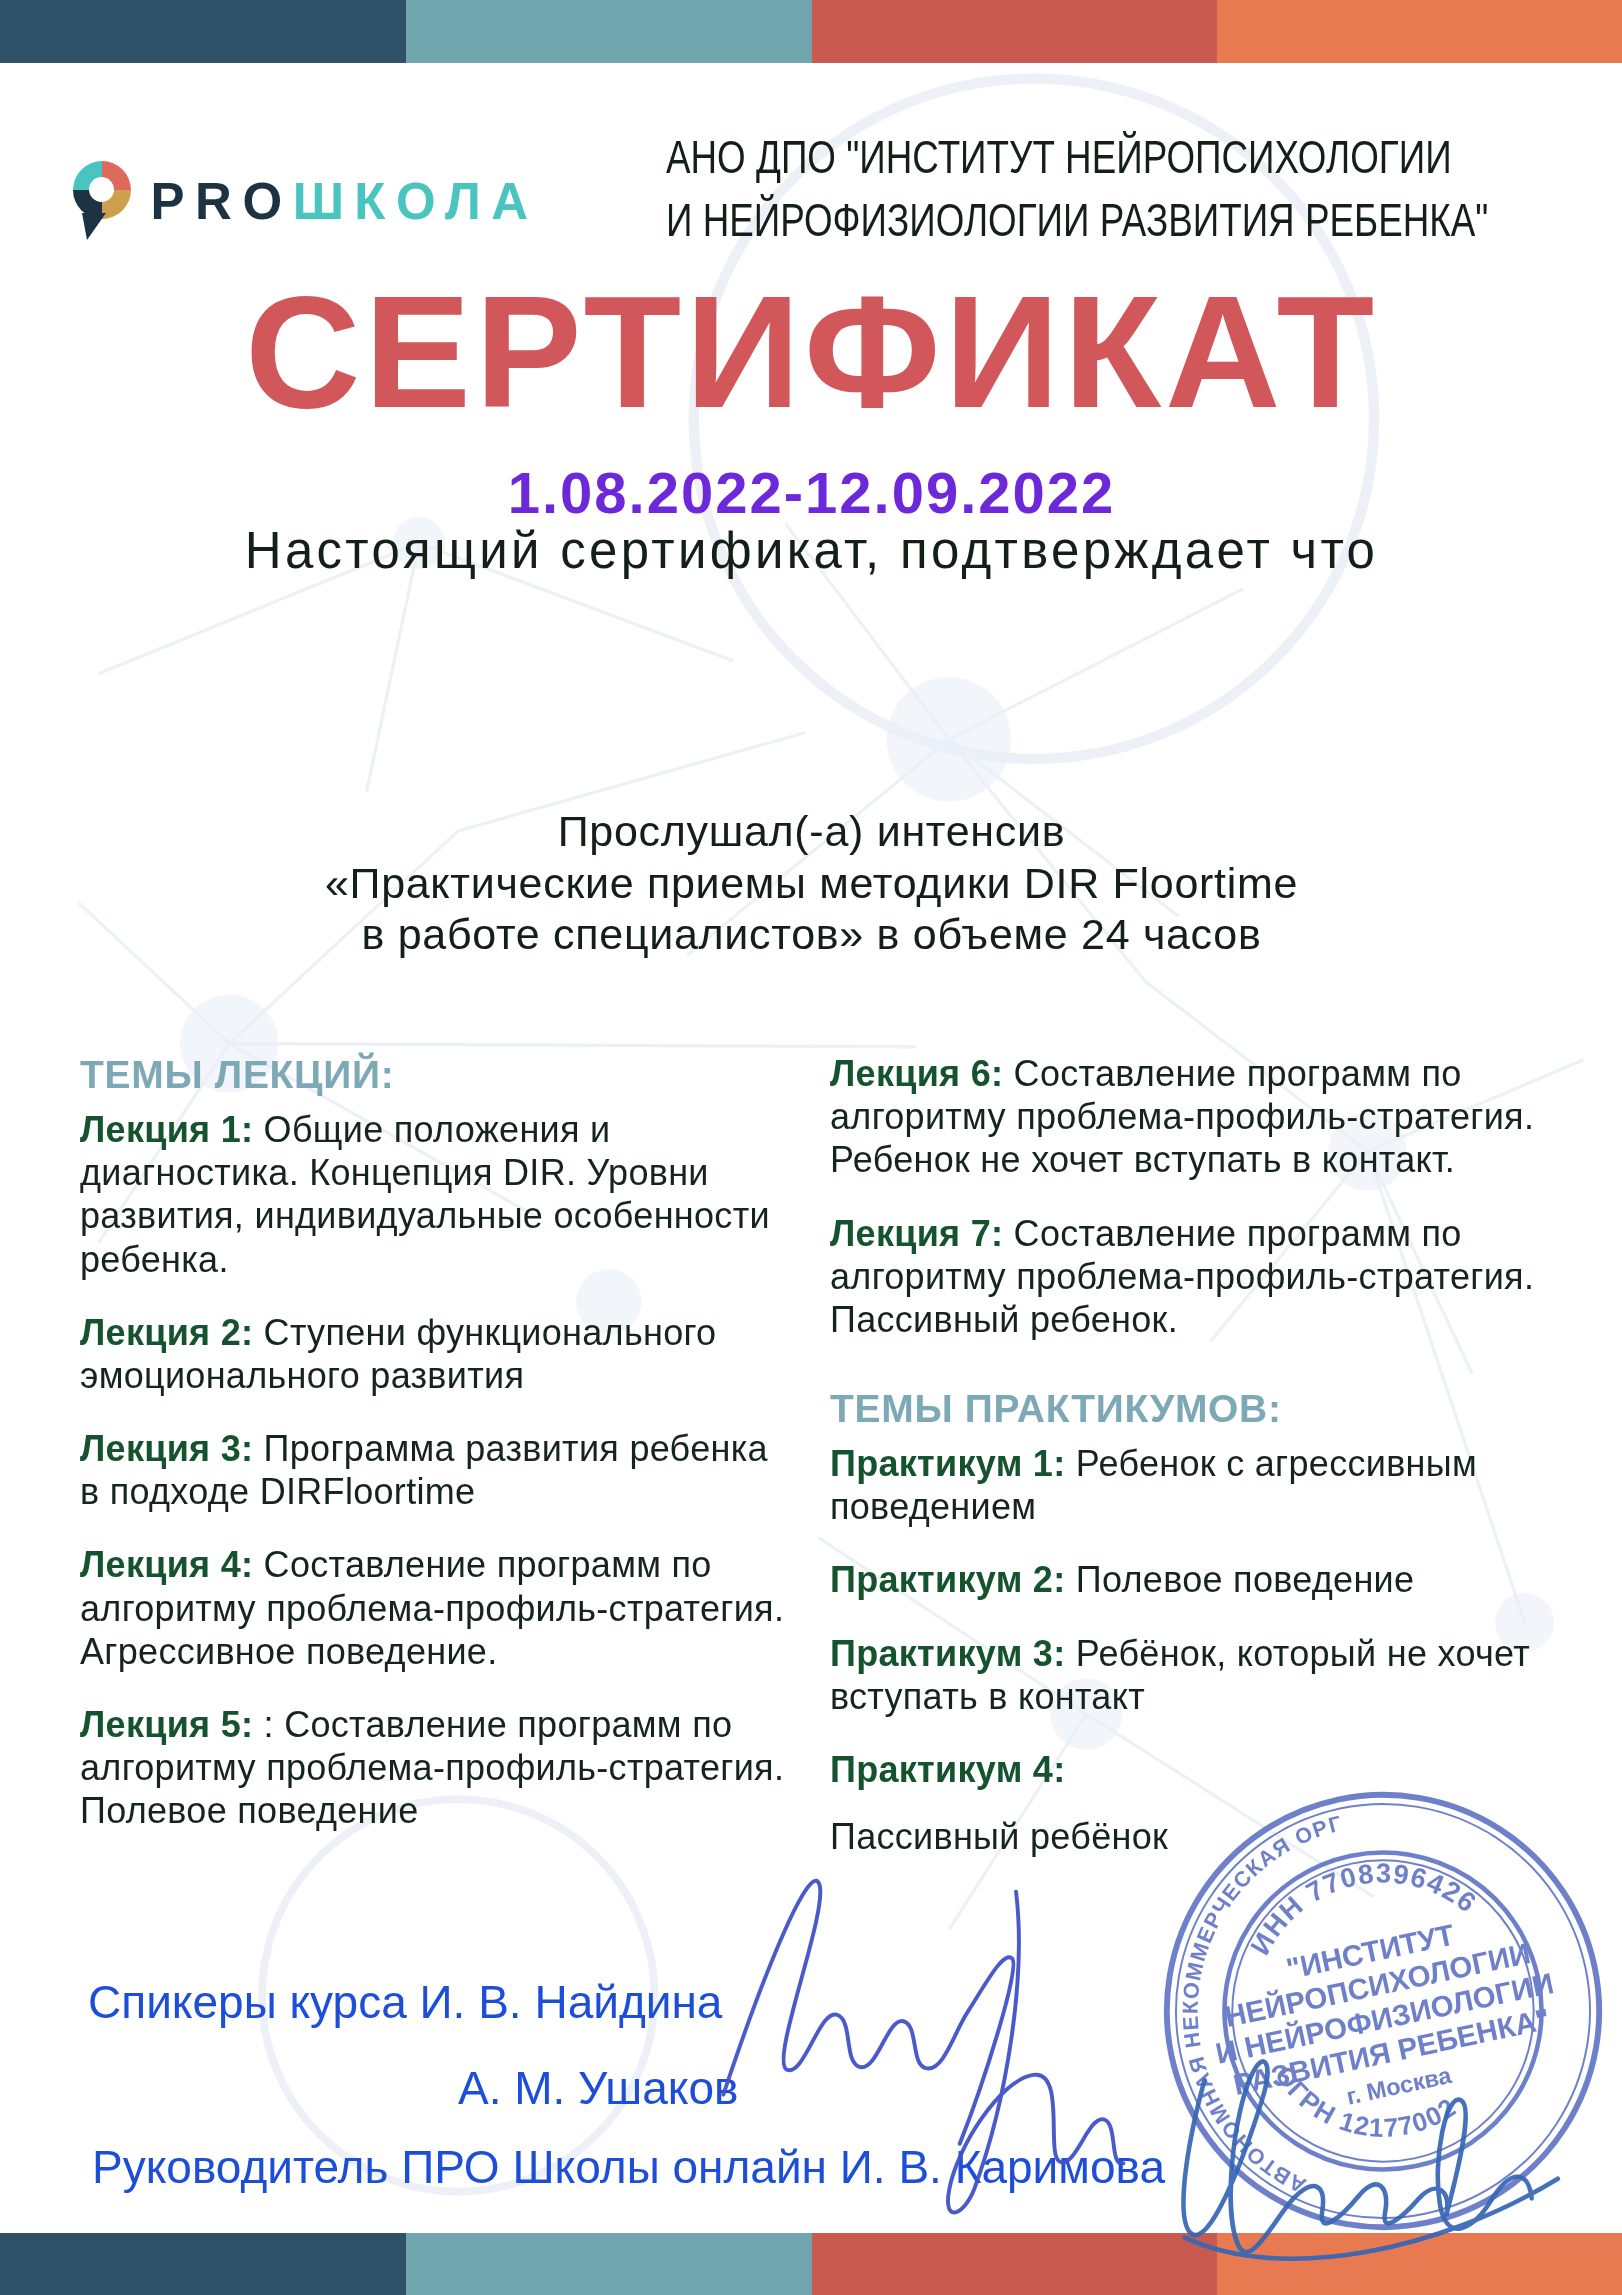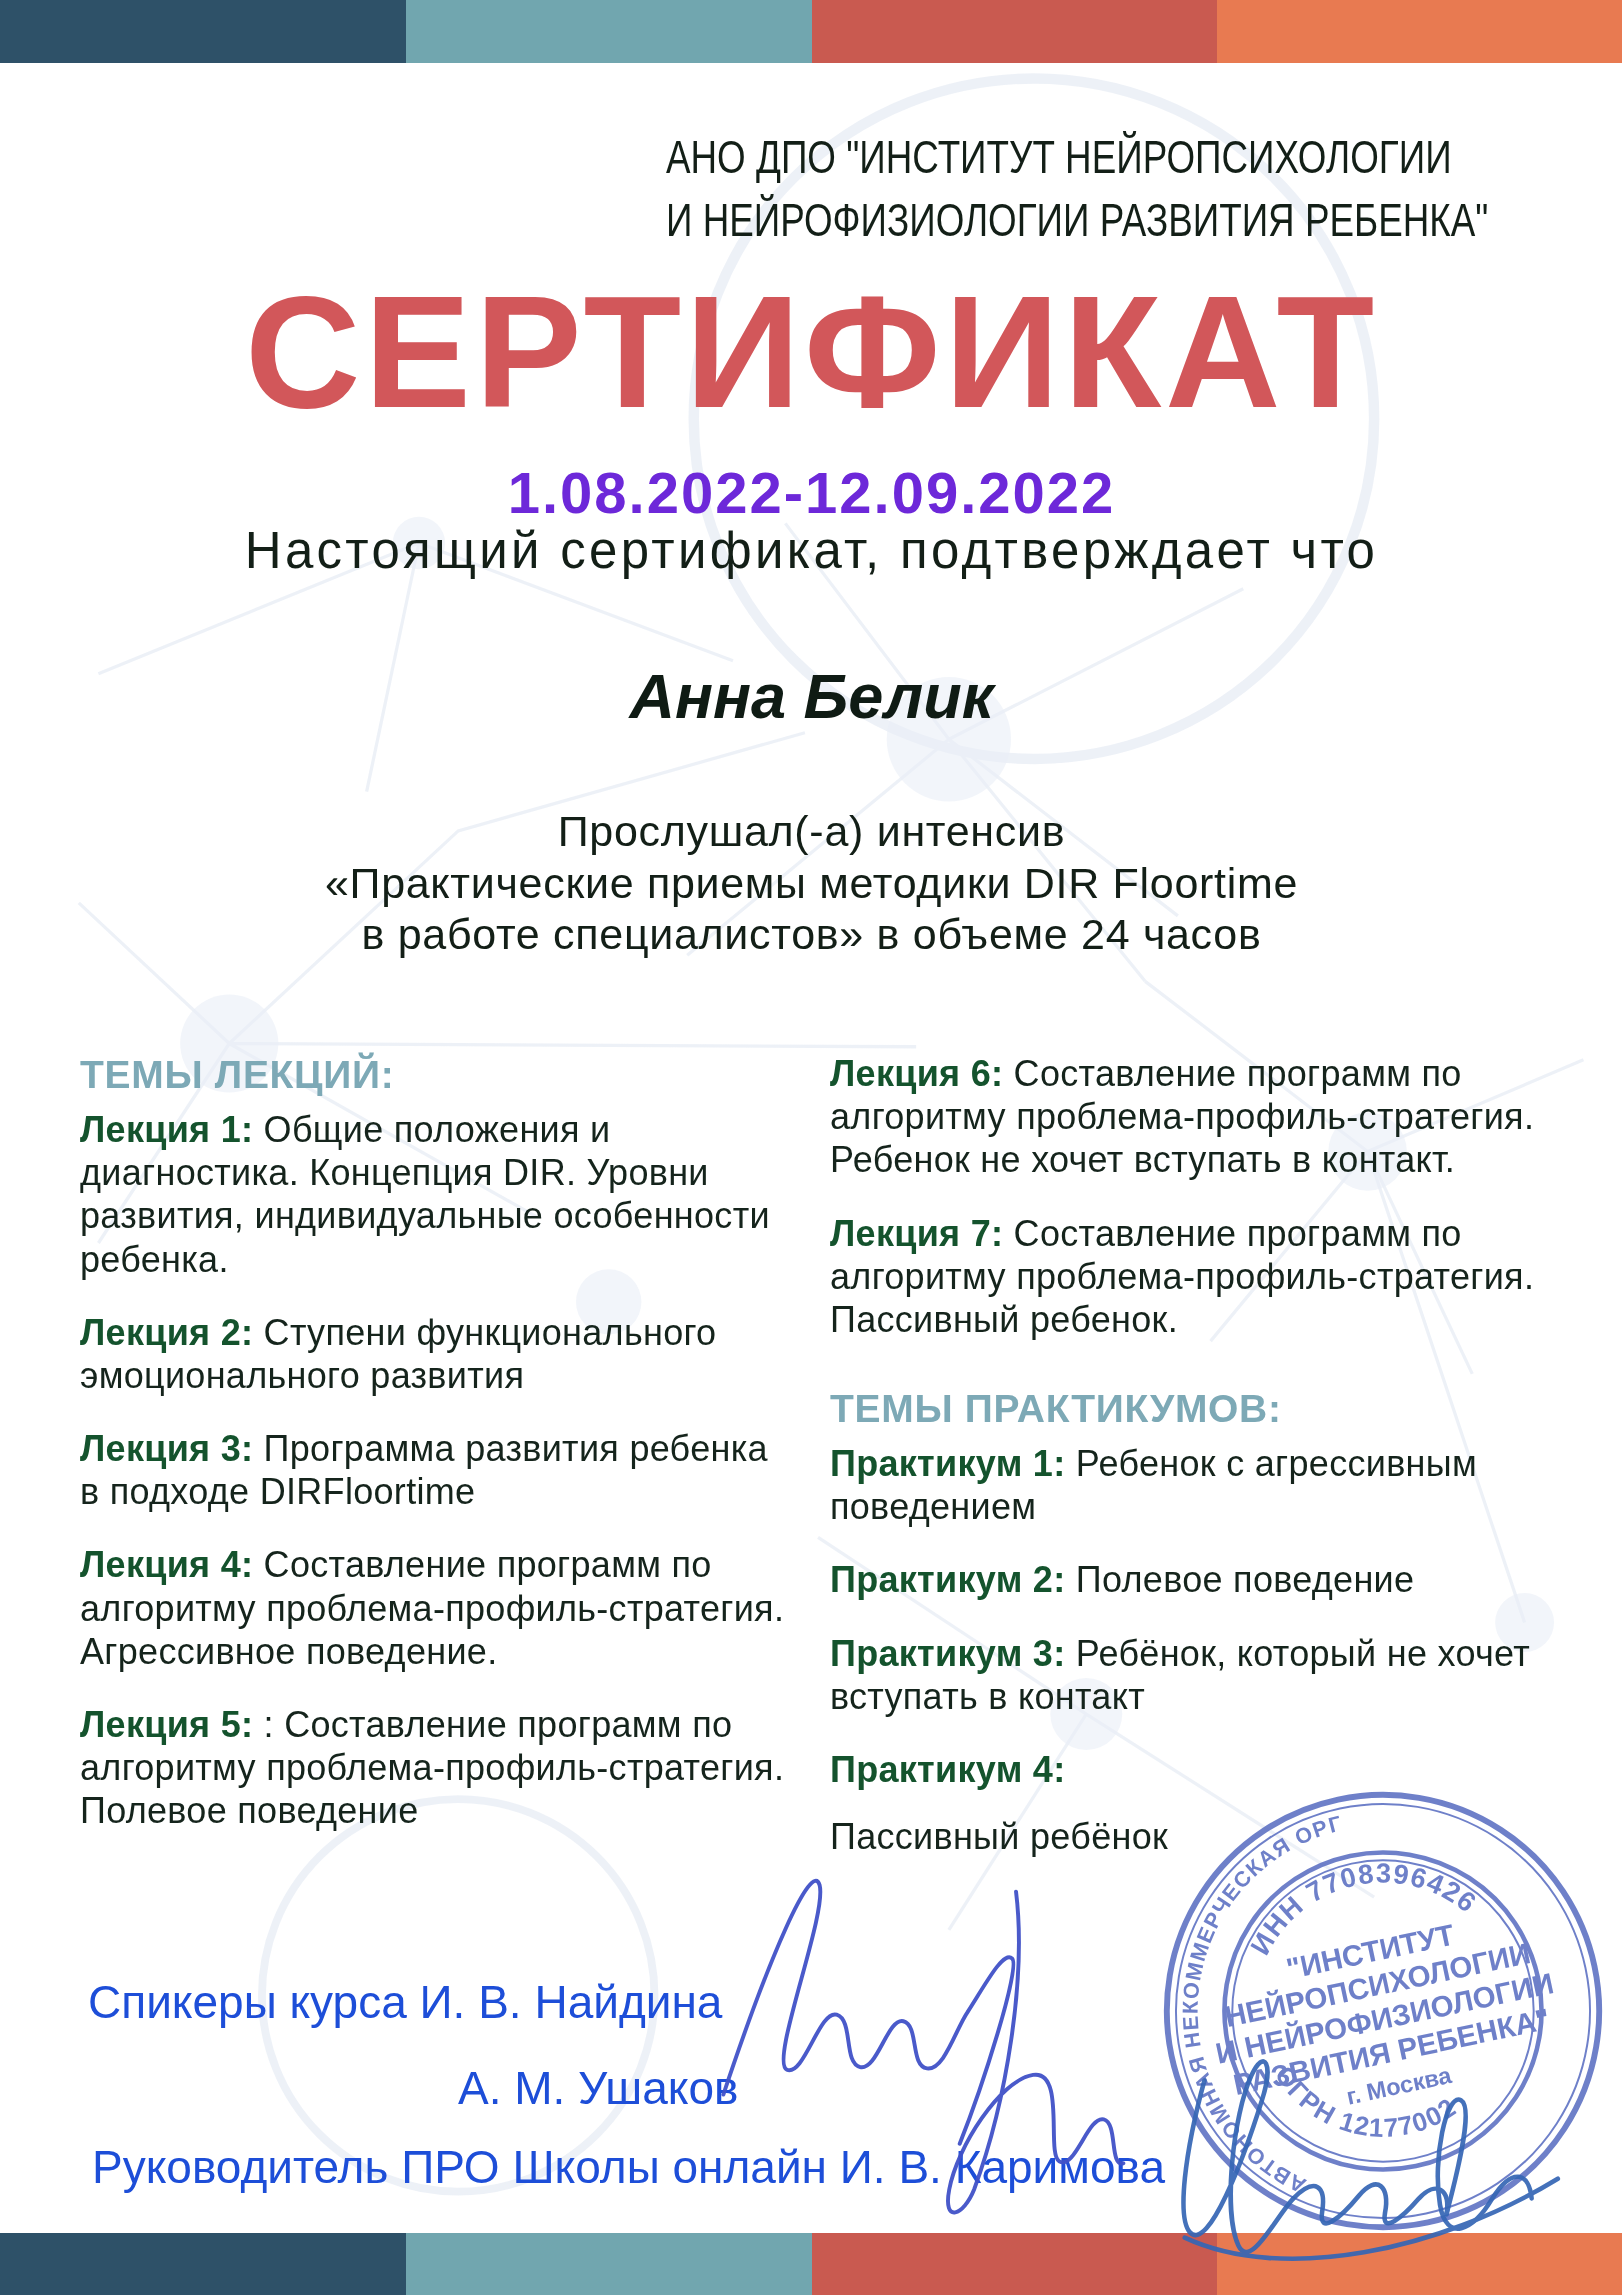--- a/index.html
+++ b/index.html
@@ -82,30 +82,39 @@
     </g>
   </svg>
 
   <div class="bar bar-top">
     <div class="seg seg-navy"></div>
     <div class="seg seg-teal"></div>
     <div class="seg seg-red"></div>
     <div class="seg seg-orange"></div>
   </div>
 
+  <div class="logo">
+    <div class="pin">
+      <div class="donut"></div>
+      <div class="tail"></div>
+      <div class="hole"></div>
+    </div>
+    <div class="wordmark">
+      <span class="pro">PRO</span><span class="shk">ШКОЛА</span>
+    </div>
+  </div>
 
   <div class="org">
     <div>АНО ДПО "ИНСТИТУТ НЕЙРОПСИХОЛОГИИ</div>
     <div>И НЕЙРОФИЗИОЛОГИИ РАЗВИТИЯ РЕБЕНКА"</div>
   </div>
 
   <div class="center-line title">СЕРТИФИКАТ</div>
   <div class="center-line dates">1.08.2022-12.09.2022</div>
   <div class="center-line subtitle">Настоящий сертификат, подтверждает что</div>
-  <div class="center-line recipient">Анна Белик</div>
   <div class="center-line course">
     <div>Прослушал(-а) интенсив</div>
     <div>«Практические приемы методики DIR Floortime</div>
     <div>в работе специалистов» в объеме 24 часов</div>
   </div>
 
   <div class="col col-left">
     <p class="col-header">ТЕМЫ ЛЕКЦИЙ:</p>
     <p class="item"><b>Лекция 1:</b> <span>Общие положения и диагностика. Концепция DIR. Уровни развития, индивидуальные особенности ребенка.</span></p>
     <p class="item"><b>Лекция 2:</b> <span>Ступени функционального эмоционального развития</span></p>

